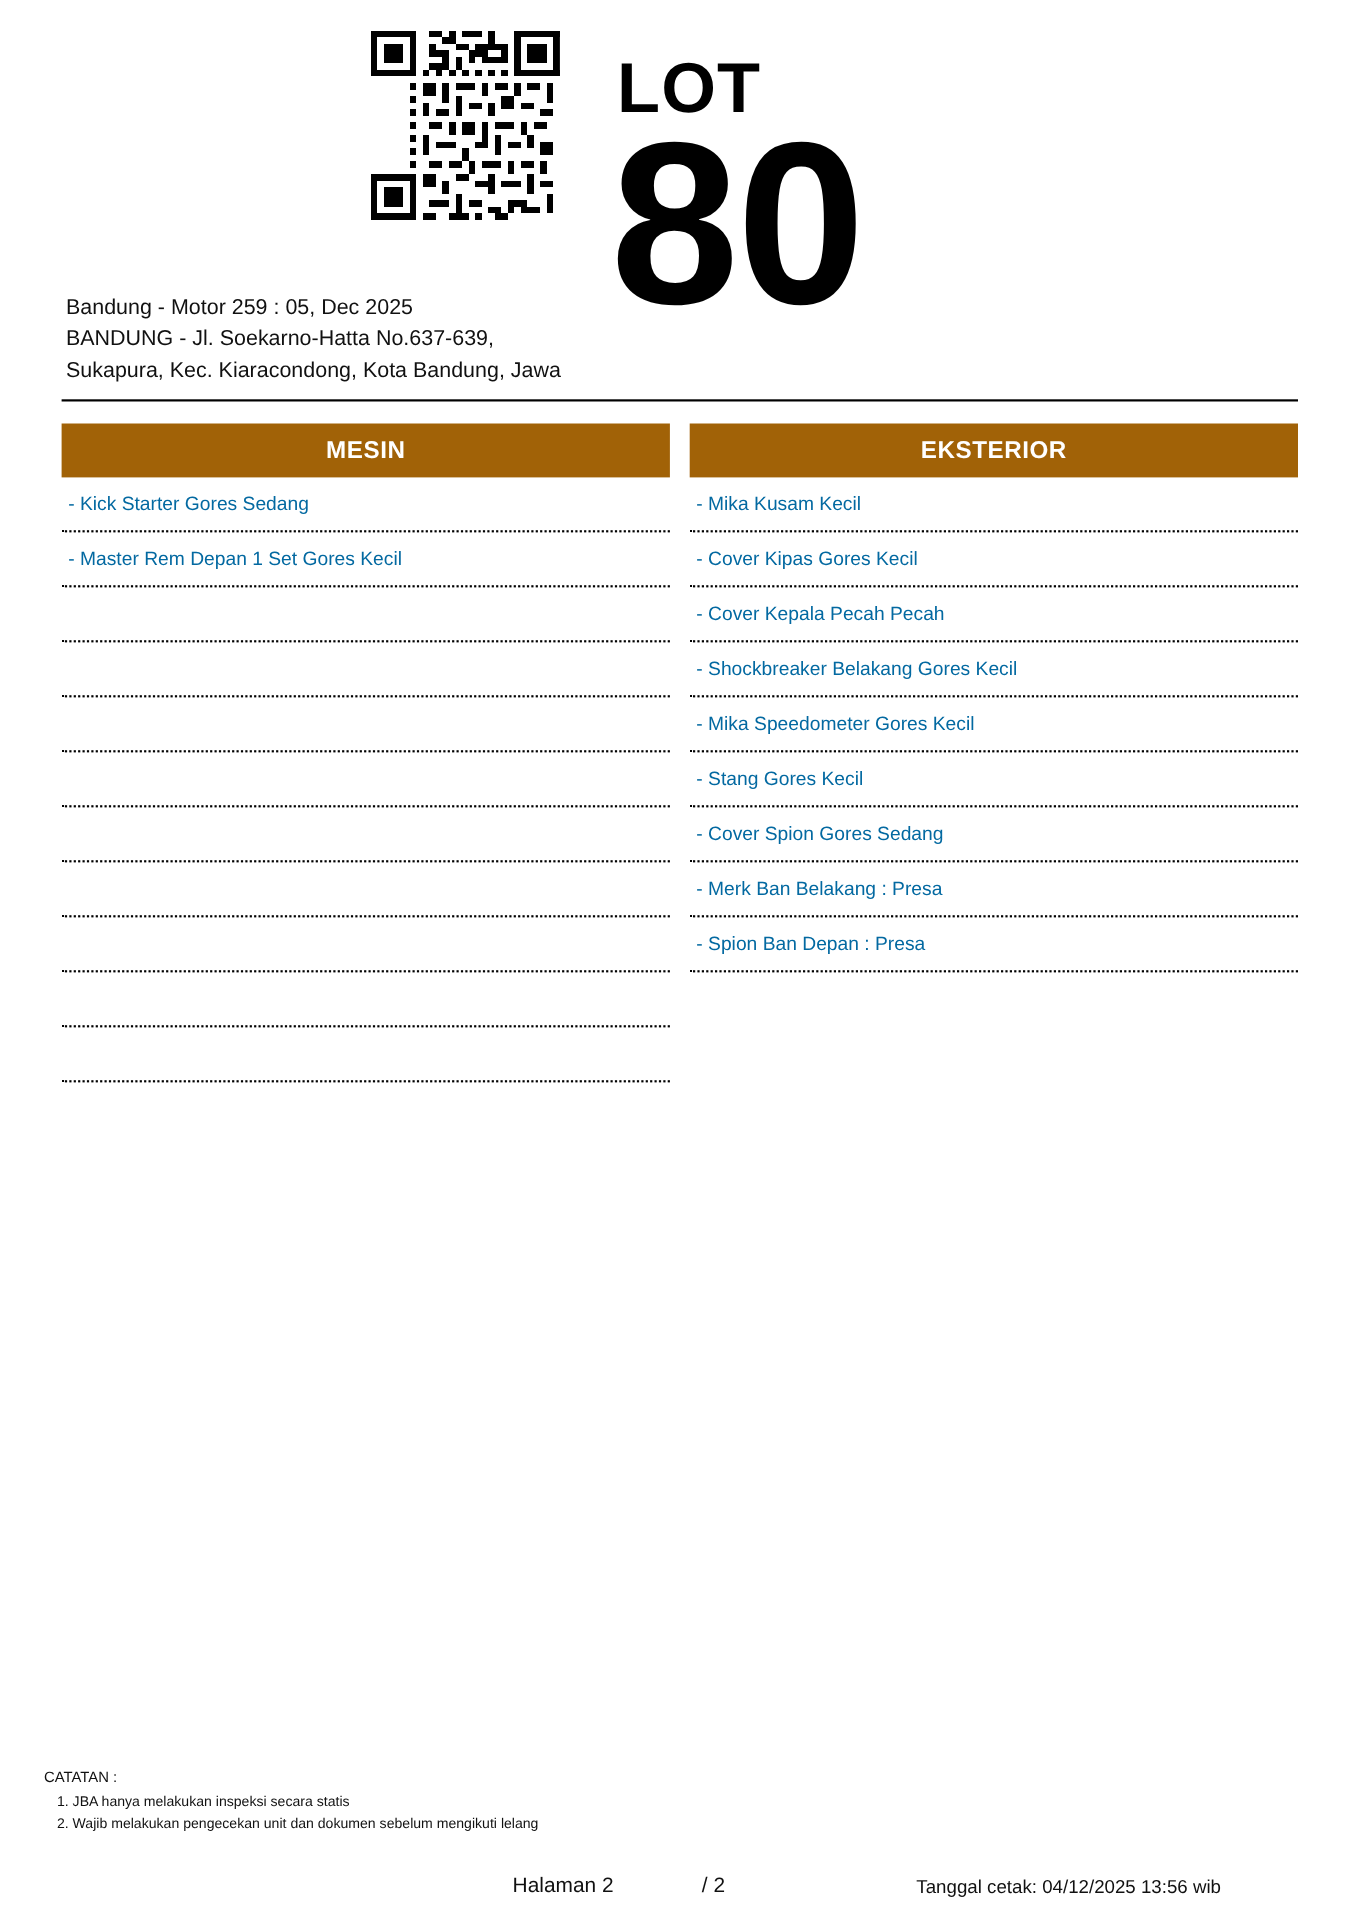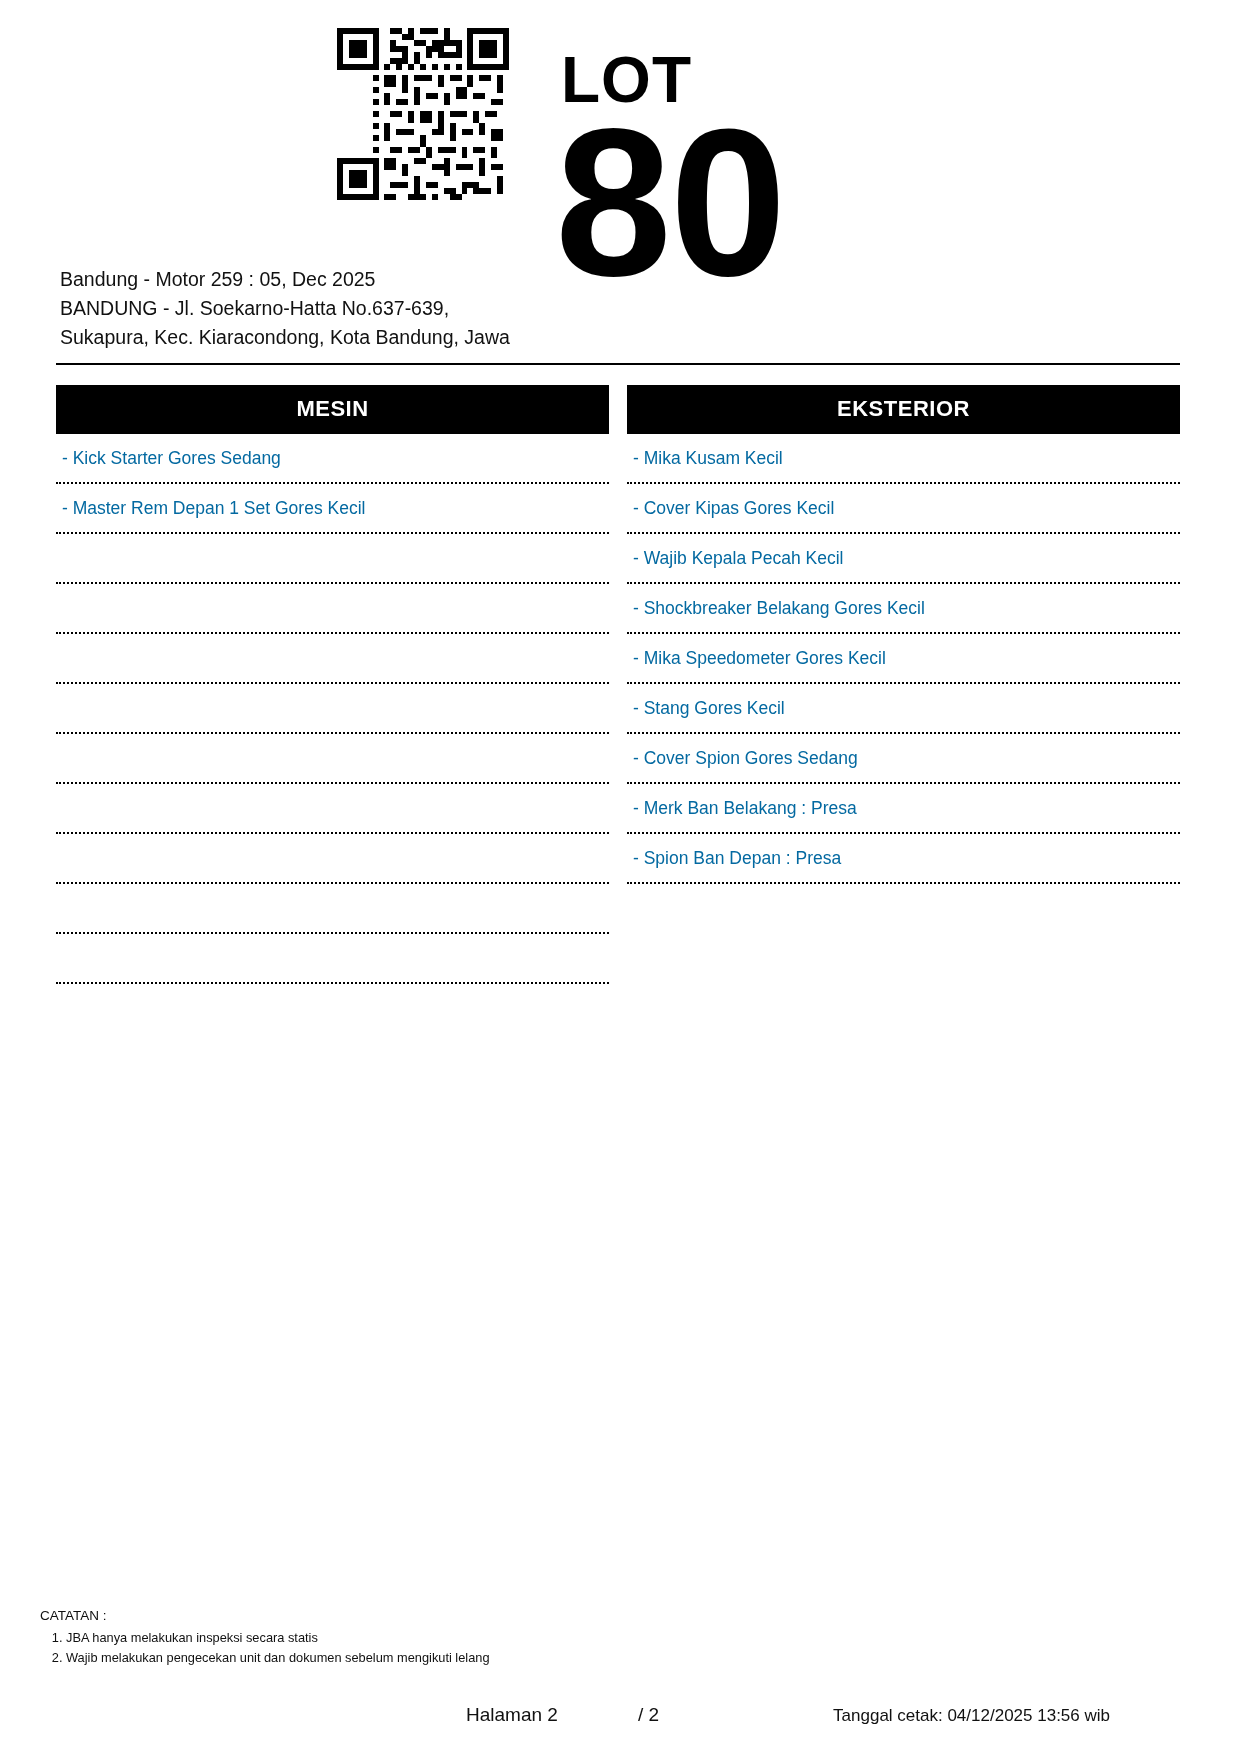--- a/index.html
+++ b/index.html
@@ -87,21 +87,21 @@
     left: 56px;
     top: 385px;
     width: 1124px;
     display: flex;
     gap: 18px;
   }
   .col {
     width: 553px;
   }
   .col-head {
-    background: #000000;
+    background: #a16207;
     color: #fff;
     text-align: center;
     font-size: 22px;
     font-weight: bold;
     letter-spacing: 0.5px;
     padding: 11px 0 12px 0;
   }
   .items { margin-top: 0; }
   .item {
     font-size: 17.5px;
@@ -320,21 +320,21 @@
         <div class="item empty">&nbsp;</div>
         <div class="item empty">&nbsp;</div>
       </div>
     </div>
 
     <div class="col">
       <div class="col-head">EKSTERIOR</div>
       <div class="items">
         <div class="item">- Mika Kusam Kecil</div>
         <div class="item">- Cover Kipas Gores Kecil</div>
-        <div class="item">- Wajib Kepala Pecah Kecil</div>
+        <div class="item">- Cover Kepala Pecah Pecah</div>
         <div class="item">- Shockbreaker Belakang Gores Kecil</div>
         <div class="item">- Mika Speedometer Gores Kecil</div>
         <div class="item">- Stang Gores Kecil</div>
         <div class="item">- Cover Spion Gores Sedang</div>
         <div class="item">- Merk Ban Belakang : Presa</div>
         <div class="item">- Spion Ban Depan : Presa</div>
       </div>
     </div>
 
   </div>

